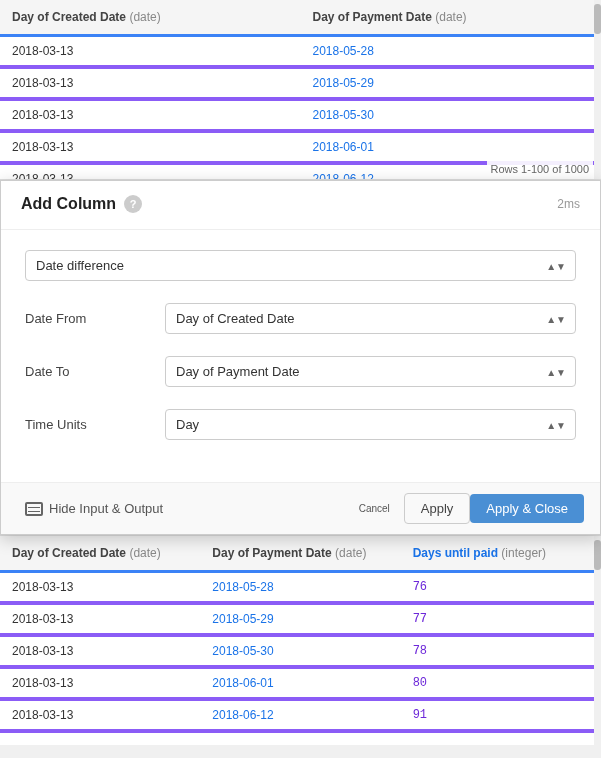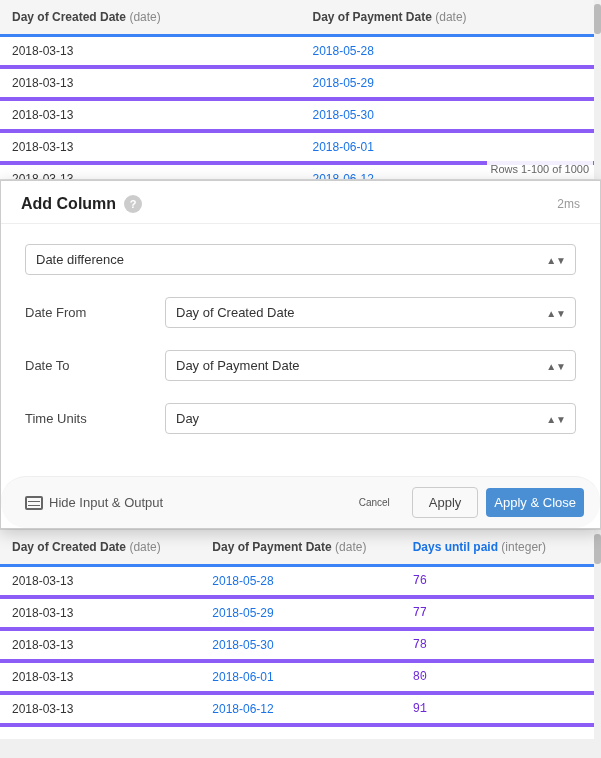--- a/index.html
+++ b/index.html
@@ -71,21 +71,21 @@
       box-shadow: 0 4px 16px rgba(0,0,0,0.2);
       margin: 0 auto;
       position: relative;
       z-index: 10;
     }
 
     .modal-header {
       display: flex;
       align-items: center;
       justify-content: space-between;
-      padding: 14px 20px 10px;
+      padding: 14px 20px 16px;
       border-bottom: 1px solid #eee;
     }
 
     .modal-title-row {
       display: flex;
       align-items: center;
       gap: 8px;
     }
 
     .modal-title {
@@ -171,22 +171,20 @@
       font-size: 10px;
     }
 
     
     .modal-footer {
       display: flex;
       align-items: center;
       padding: 10px 16px;
       border-top: 1px solid #eee;
       background: #f9f9f9;
-      gap: 8px;
-      border-radius: 25px;
     }
 
     .hide-btn {
       display: flex;
       align-items: center;
       gap: 6px;
       background: none;
       border: none;
       color: #555;
       font-size: 13px;
@@ -216,21 +214,21 @@
       padding: 7px 16px;
       border-radius: 4px;
     }
 
     .btn-apply-close {
       background: #4a8fd4;
       border: none;
       color: #fff;
       font-size: 13px;
       cursor: pointer;
-      padding: 7px 8px;
+      padding: 7px 16px;
       border-radius: 4px;
       font-weight: 500;
     }
 
     
     .bottom-table {
       background: #fff;
       border-top: 1px solid #ddd;
       position: relative;
       height: 210px;

